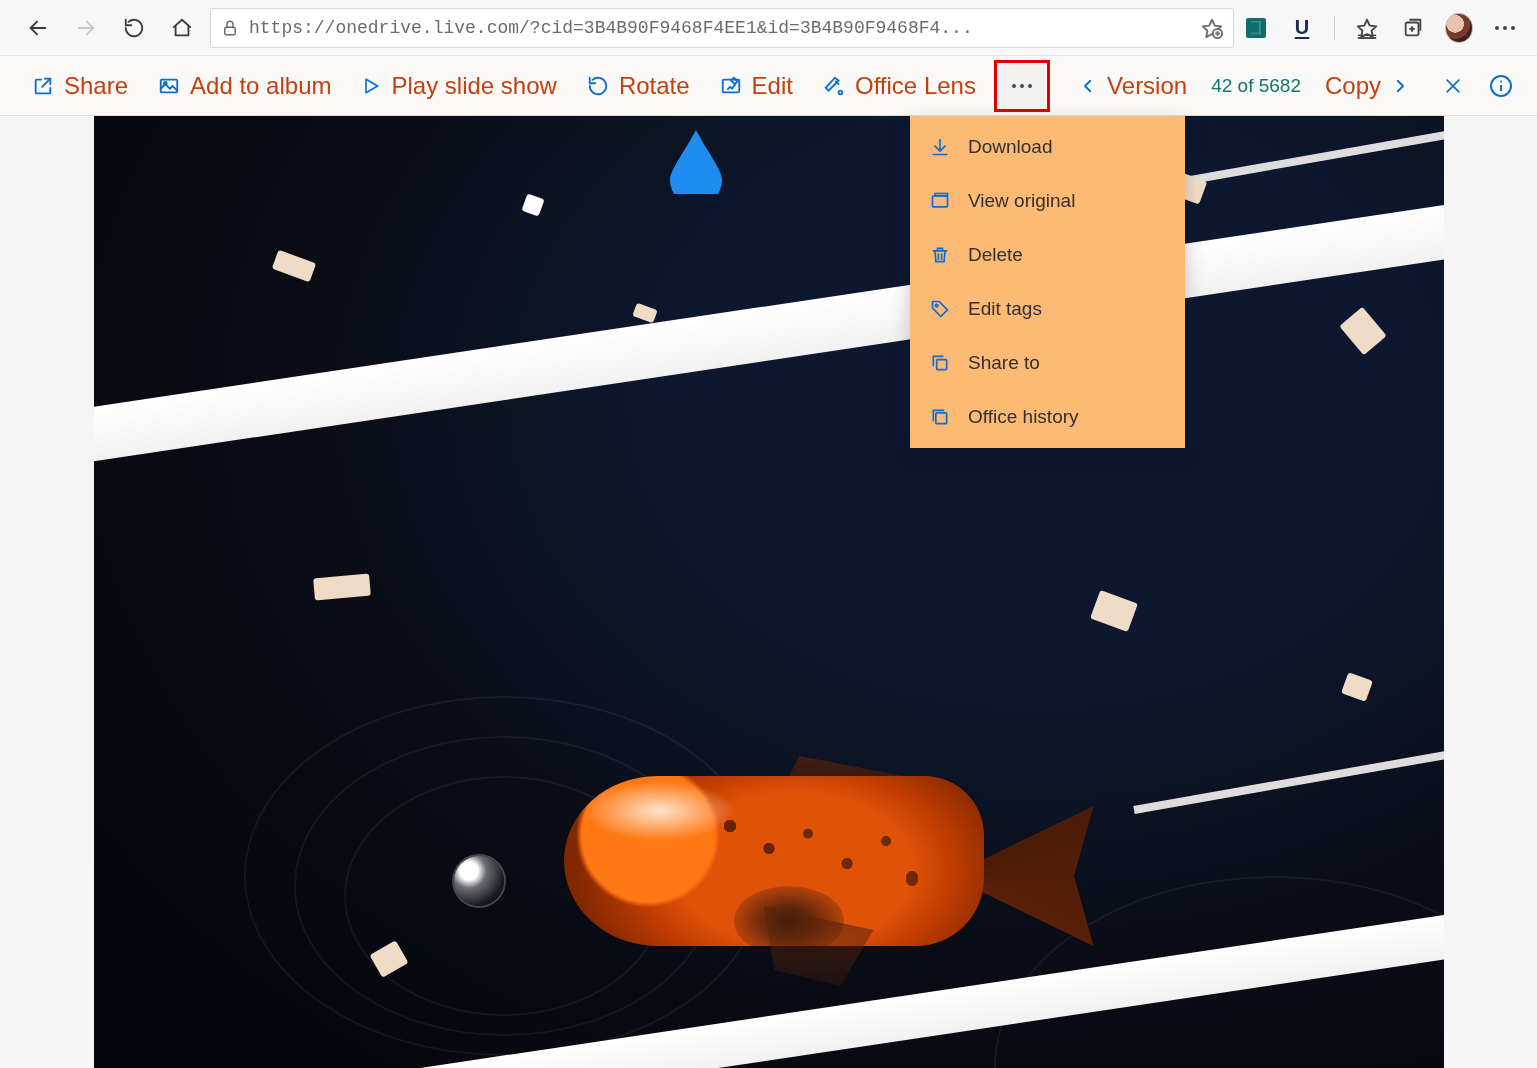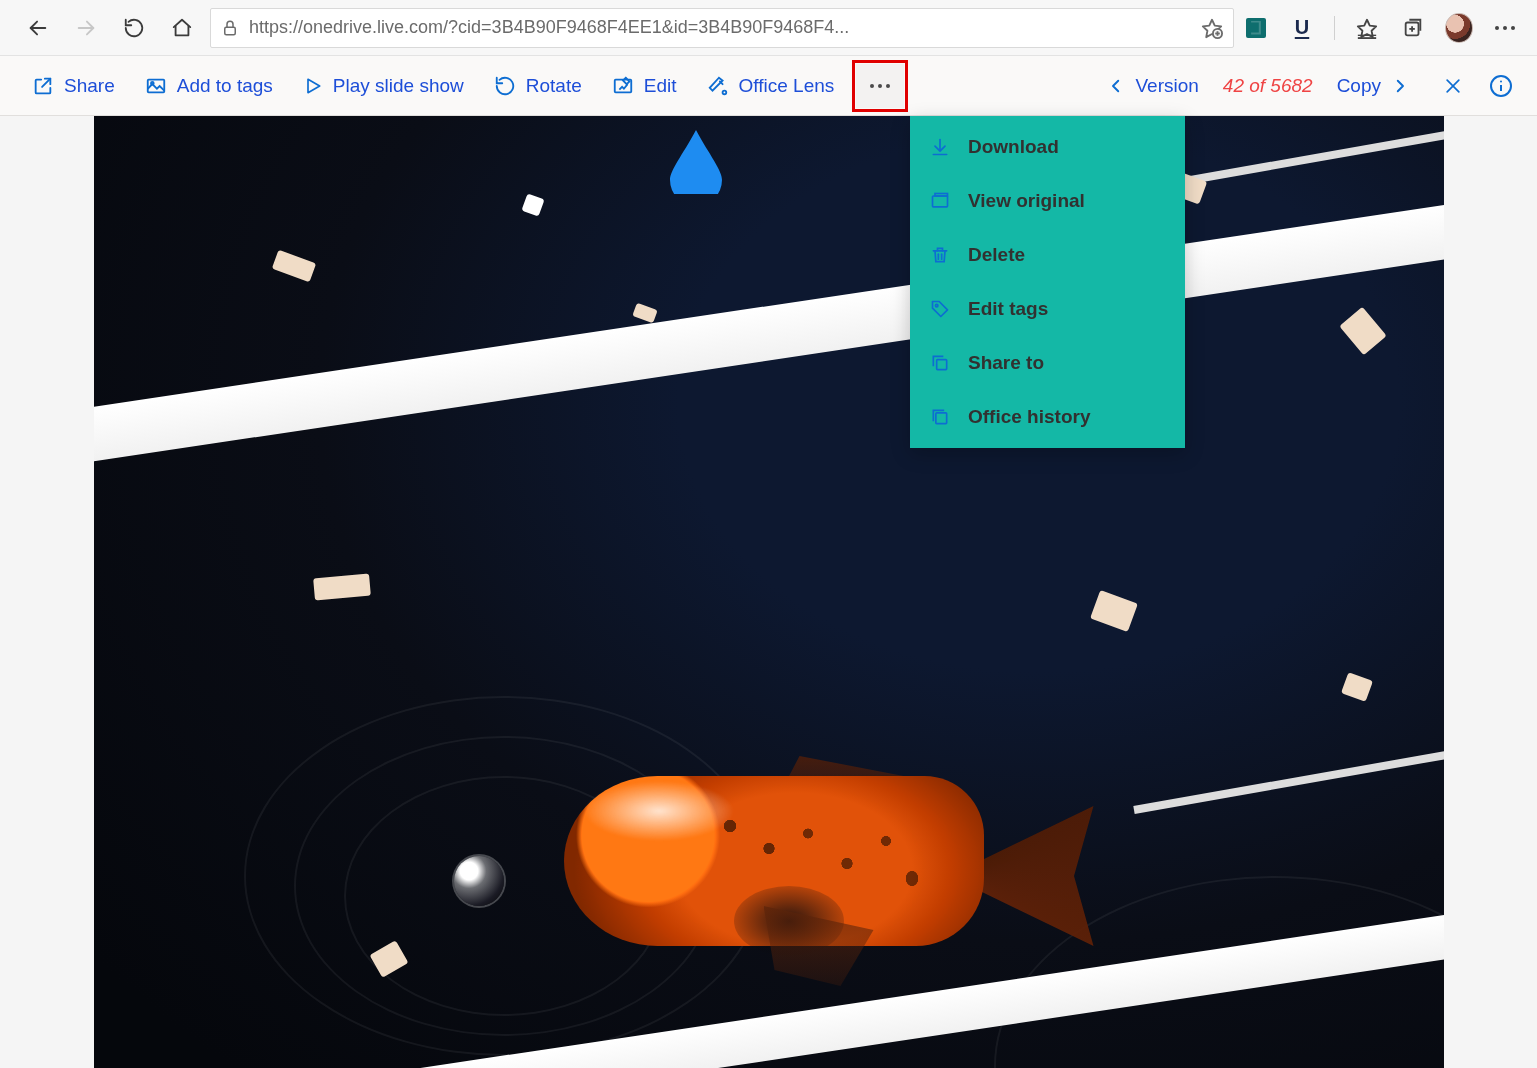--- a/index.html
+++ b/index.html
@@ -7,55 +7,55 @@
   
   .browser-bar {
     height: 56px; width: 100%; background: #f7f7f7; border-bottom: 1px solid #e3e3e3;
     display: flex; align-items: center; gap: 8px; padding: 0 18px;
   }
   .nav-btn { width: 40px; height: 40px; display: flex; align-items: center; justify-content: center; cursor: pointer; border-radius: 4px; }
   .nav-btn.disabled { color: #bdbdbd; cursor: default; }
   .nav-btn:not(.disabled) { color: #3b3b3b; }
   .address-wrap {
     flex: 1; height: 40px; background: #ffffff; border: 1px solid #d9d9d9; border-radius: 2px;
-    display: flex; align-items: center; padding: 0 10px; gap: 10px; min-width: 0;
+    display: flex; align-items: center; padding: 0 10px; gap: 10px; min-width: 0; font-family: Liberation Mono, monospace;
   }
   .lock { color: #6b6b6b; }
   .url-text { flex: 1; color: #6b6b6b; font-size: 18px; white-space: nowrap; overflow: hidden; text-overflow: ellipsis; }
   .star-add { color: #6b6b6b; }
   .chrome-right { display: flex; align-items: center; gap: 18px; }
   .chrome-icon { width: 28px; height: 28px; display: flex; align-items: center; justify-content: center; color: #444; cursor: pointer; }
   .divider-v { width: 1px; height: 24px; background: #d0d0d0; }
   .avatar { width: 30px; height: 30px; border-radius: 50%; background: radial-gradient(circle at 35% 35%, #e9c2b1 0 35%, #7a3a2c 36% 60%, #3a2420 61% 100%); border: 1px solid #c9b8b1; }
   .ruby-square { width:20px; height:20px; background:#0e6e6e; border-radius:2px; position:relative; }
   .ruby-square::after { content:""; position:absolute; inset:3px; background:#fff; clip-path: polygon(15% 0,85% 0,85% 100%,15% 100%,15% 85%,70% 85%,70% 15%,15% 15%); opacity:.2; }
   .u-logo { font-weight:800; font-size:20px; color:#1b2a4e; text-decoration:underline; text-underline-offset:3px; }
   
   .od-toolbar {
     height: 60px; width: 100%; background: #faf9f8; border-bottom: 1px solid #e1dfdd;
     display: flex; align-items: center; justify-content: space-between; padding: 0 20px; position: relative; z-index: 10;
   }
   .od-left, .od-right { display: flex; align-items: center; gap: 6px; }
   .cmd {
     display: flex; align-items: center; gap: 10px; height: 44px; padding: 0 12px;
-    color: #1d4ed8; font-size: 19px; cursor: pointer; border-radius: 3px;
+    color: #c2410c; font-size: 24px; cursor: pointer; border-radius: 3px;
   }
   .cmd .ico { color: #0d6dd2; display:flex; align-items:center; }
   .more-btn {
     width: 48px; height: 44px; display:flex; align-items:center; justify-content:center;
     background: #f3f2f1; cursor:pointer; position: relative; margin-left: 4px;
   }
   .more-highlight { position:absolute; inset:-4px; border:3px solid #e00000; pointer-events:none; }
-  .od-right .sep-count { color:#ef4444; font-size:19px; padding: 0 6px; font-style: italic; }
+  .od-right .sep-count { color:#0f766e; font-size:19px; padding: 0 6px; }
   .close-x { width:40px; height:40px; display:flex; align-items:center; justify-content:center; color:#0d6dd2; cursor:pointer; margin: 0 6px; }
   .info-i  { width:32px; height:32px; display:flex; align-items:center; justify-content:center; color:#0d6dd2; cursor:pointer; }
   
   .dropdown {
-    position: absolute; top: 116px; left: 910px; width: 275px; background: #14b8a6;
-    box-shadow: 0 6px 18px rgba(0,0,0,.22); z-index: 40; padding: 4px 0; font-weight: bold;
+    position: absolute; top: 116px; left: 910px; width: 275px; background: #fdba74;
+    box-shadow: 0 6px 18px rgba(0,0,0,.22); z-index: 40; padding: 4px 0;
   }
   .dd-item { display:flex; align-items:center; gap:16px; height:54px; padding: 0 18px; font-size:19px; color:#323130; cursor:pointer; position:relative; }
   .dd-item .dd-ico { color:#0d6dd2; width:24px; display:flex; justify-content:center; }
   .dd-item.hover { background:#f3f2f1; }
   .dd-highlight { position:absolute; inset:-2px 0 -2px -2px; border:3px solid #e00000; pointer-events:none; }
   
   .photo-stage {
     position:absolute; top:116px; bottom:0; left:0; right:0; display:flex; justify-content:center; align-items:flex-start;
   }
   .photo {
@@ -222,21 +222,21 @@
       <span>Share</span>
     </div>
     <div class="cmd">
       <span class="ico">
         <svg width="22" height="22" viewBox="0 0 24 24" fill="none" stroke="#0d6dd2" stroke-width="2">
             <rect x="3" y="5" width="18" height="14" rx="1"></rect>
             <path d="M3 15l5-5 5 5 3-3 5 5"></path>
             <circle cx="8" cy="9" r="1.5"></circle>
           </svg>
       </span>
-      <span>Add to tags</span>
+      <span>Add to album</span>
     </div>
     <div class="cmd">
       <span class="ico">
         <svg width="20" height="20" viewBox="0 0 24 24" fill="none" stroke="#0d6dd2" stroke-width="2" stroke-linejoin="round">
             <polygon points="6 4 20 12 6 20 6 4"></polygon>
           </svg>
       </span>
       <span>Play slide show</span>
     </div>
     <div class="cmd">

